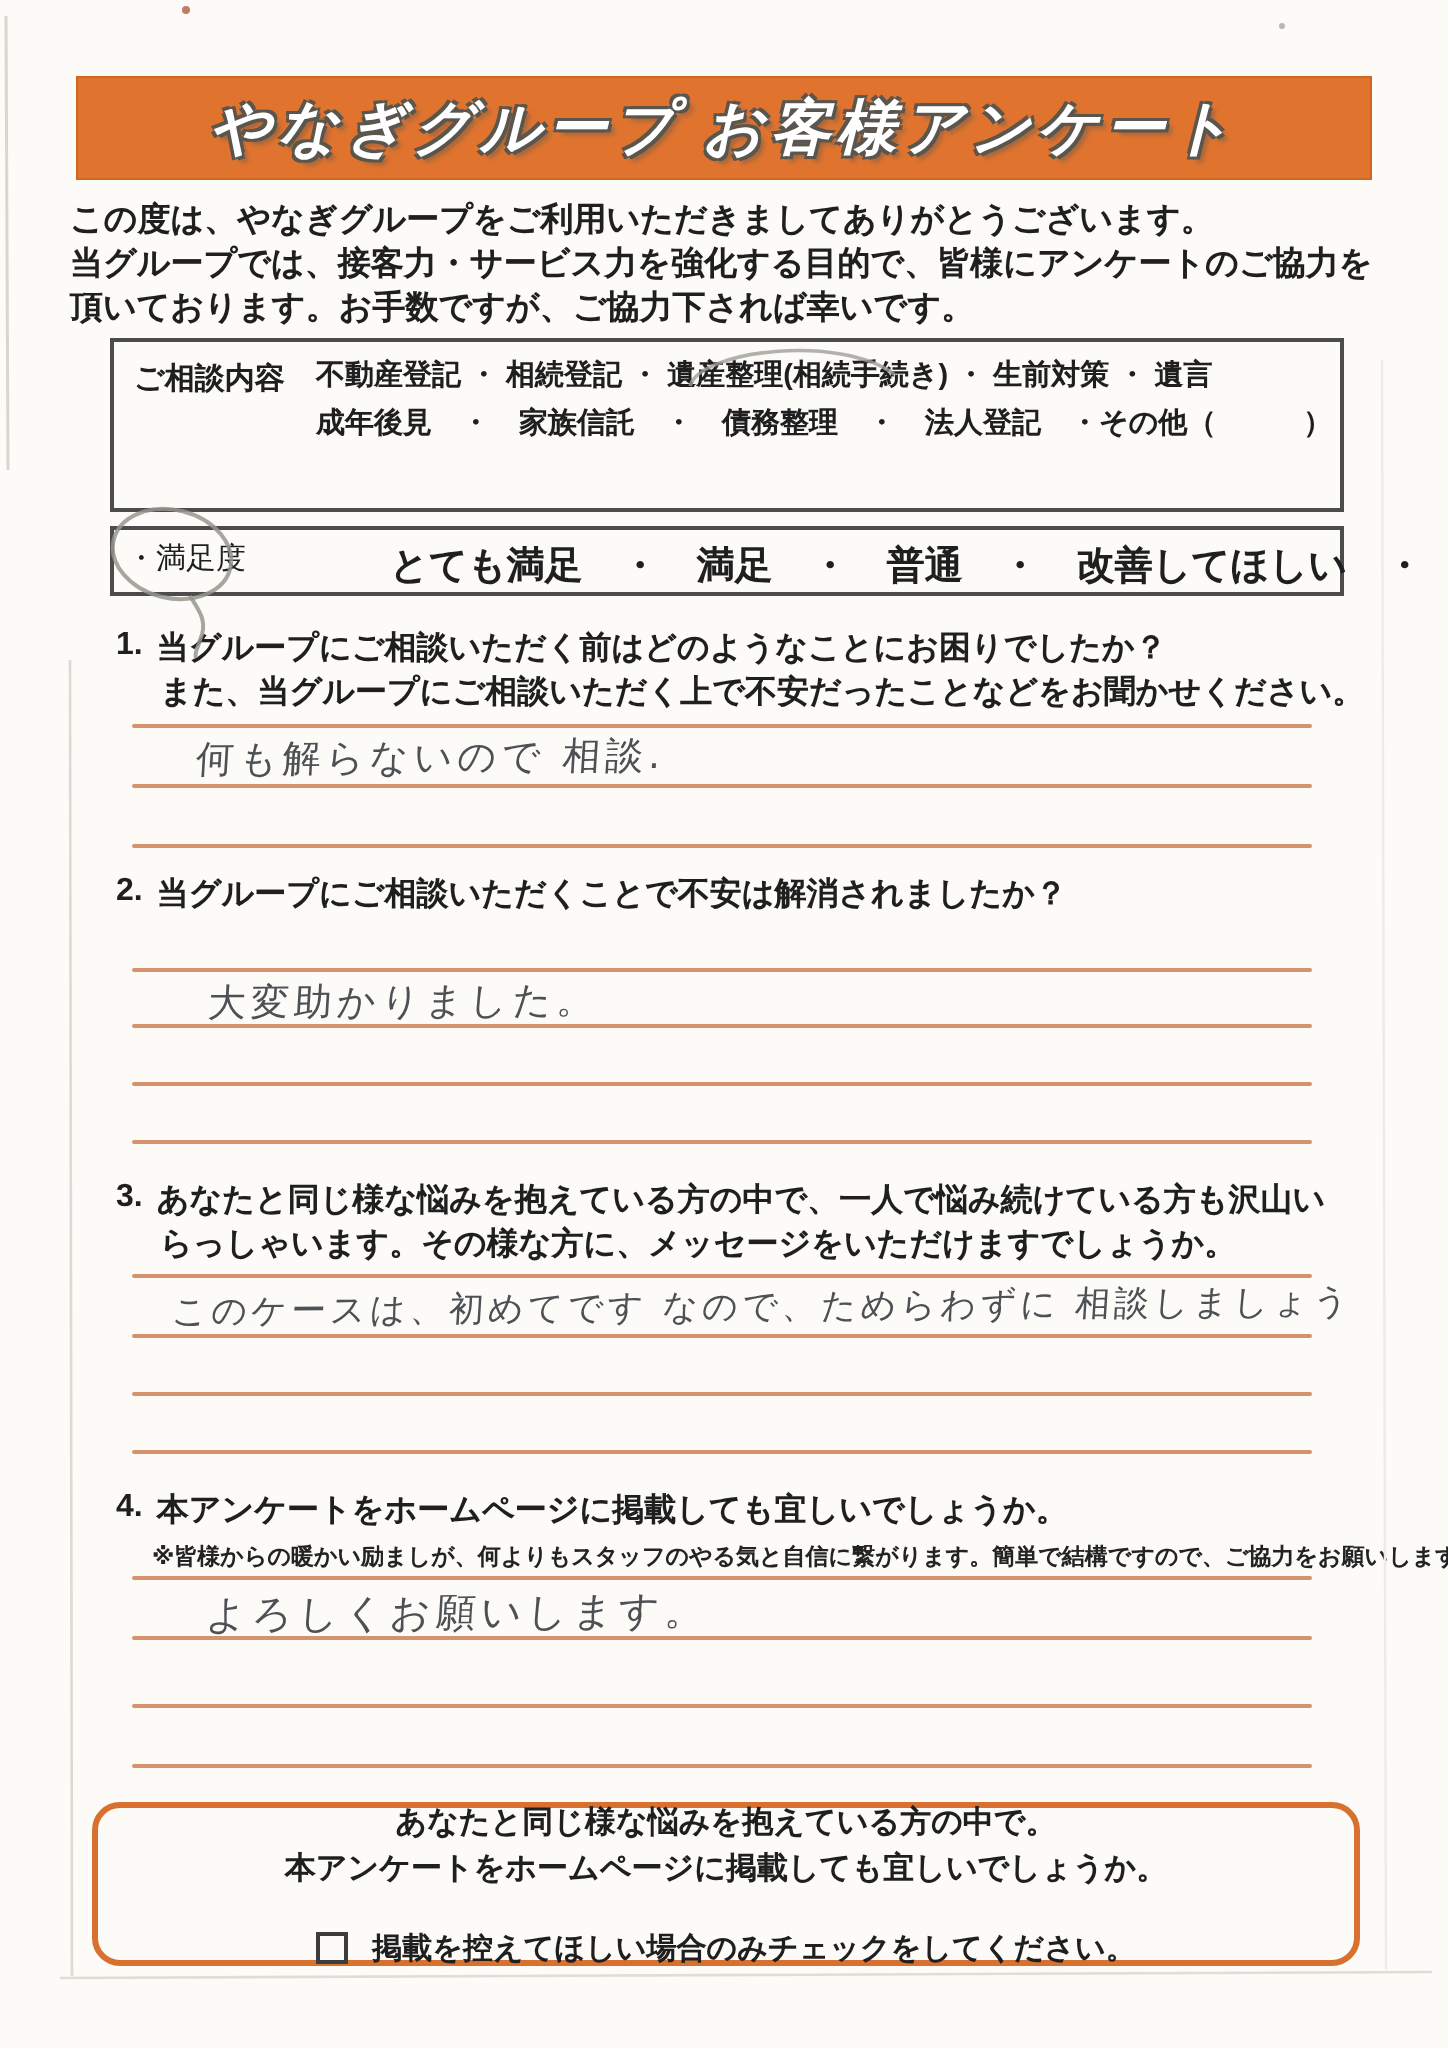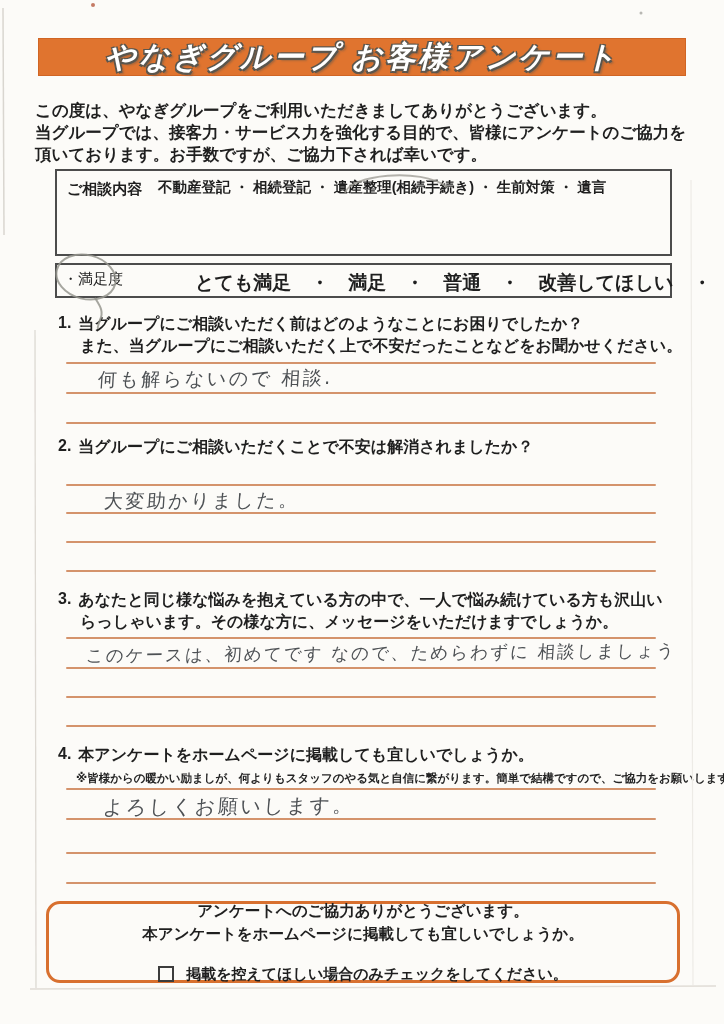--- a/index.html
+++ b/index.html
@@ -4,21 +4,21 @@
 <style>
   html,body{margin:0;padding:0;background:#ffffff;}
   .page{
     position:relative;width:724px;height:1024px;margin:0 auto;
     background:#fcfbf8;overflow:hidden;
     font-family:"Liberation Sans","DejaVu Sans",sans-serif;
     color:#1f1f1f;
   }
   
   .banner{
-    position:absolute;left:38px;top:38px;width:648px;height:38px;
+    position:absolute;left:38px;top:38px;width:648px;height:52px;
     background:#e0742f;display:flex;align-items:center;justify-content:center;
     box-shadow:inset 0 0 0 1px #d06524;
   }
   .banner-title{
     color:#ffffff;font-weight:bold;font-style:italic;
     font-size:30px;letter-spacing:3px;white-space:nowrap;
     text-shadow:-1.5px -1.5px 0 #5a564e,1.5px -1.5px 0 #5a564e,
                 -1.5px 1.5px 0 #5a564e,1.5px 1.5px 0 #5a564e,
                 3px 3px 2px rgba(90,86,78,.45);
   }
@@ -69,20 +69,21 @@
     <div>この度は、やなぎグループをご利用いただきましてありがとうございます。</div>
     <div>当グループでは、接客力・サービス力を強化する目的で、皆様にアンケートのご協力を</div>
     <div>頂いております。お手数ですが、ご協力下されば幸いです。</div>
   </div>
 
   <div class="thin-box consult-box"></div>
   <div class="consult-label">ご相談内容</div>
   <div class="consult-row" style="top:178px">
     <span>不動産登記 ・ 相続登記 ・ </span><span>遺産整理(相続手続き)</span><span> ・ 生前対策 ・ 遺言</span>
   </div>
+  <div class="consult-row" style="top:202px">成年後見　・　家族信託　・　債務整理　・　法人登記　・その他（　　　）</div>
 
   <div class="thin-box satis-box"></div>
   <div class="satis-label">・満足度</div>
   <div class="satis-options">とても満足　・　満足　・　普通　・　改善してほしい　・　不満</div>
 
   <div class="q-line" style="left:58px;top:314px">
     <span>1.</span>
     <span>当グループにご相談いただく前はどのようなことにお困りでしたか？</span>
   </div>
   <div class="q-line" style="left:80px;top:336px">また、当グループにご相談いただく上で不安だったことなどをお聞かせください。</div>
@@ -117,21 +118,21 @@
     <span>本アンケートをホームページに掲載しても宜しいでしょうか。</span>
   </div>
   <div class="q-note" style="left:76px;top:771px">※皆様からの暖かい励ましが、何よりもスタッフのやる気と自信に繋がります。簡単で結構ですので、ご協力をお願いします。</div>
   <div class="rule" style="top:788px"></div>
   <div class="hw" style="left:103px;top:793px;font-size:20px">よろしくお願いします。</div>
   <div class="rule" style="top:818px"></div>
   <div class="rule" style="top:852px"></div>
   <div class="rule" style="top:882px"></div>
 
   <div class="footer-box">
-    <div class="footer-line">アンケートへのご協力ありがとうございます。</div>
+    <div class="footer-line">あなたと同じ様な悩みを抱えている方の中で。</div>
     <div class="footer-line">本アンケートをホームページに掲載しても宜しいでしょうか。</div>
     <div class="checkbox-row">
       <span class="checkbox"></span>
       <span class="footer-line" style="font-size:15px">掲載を控えてほしい場合のみチェックをしてください。</span>
     </div>
   </div>
 
   <svg class="overlay" viewBox="0 0 724 1024">
 
     <path d="M345,193 C350,175 420,167 447,187" fill="none" stroke="#a09f97" stroke-width="1.8" opacity="0.8"></path>

